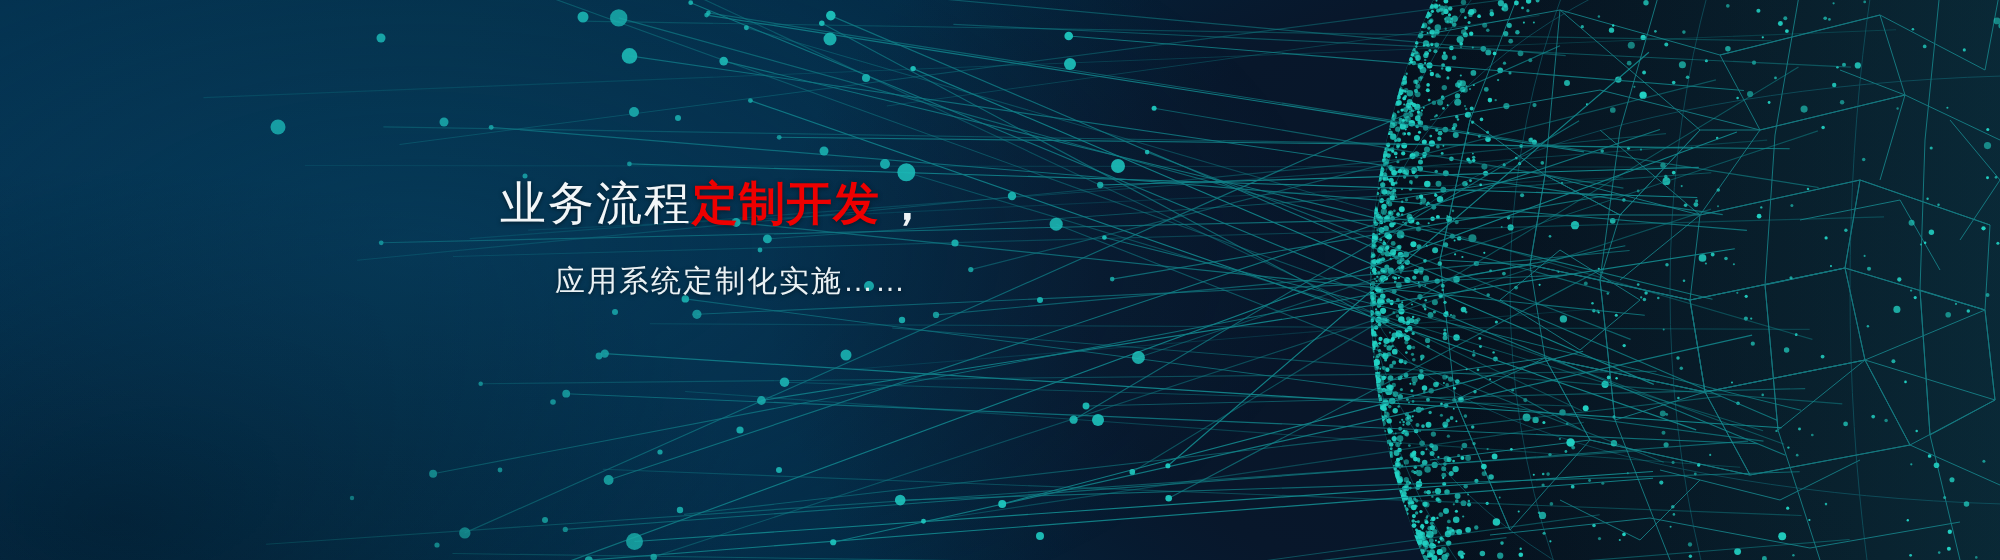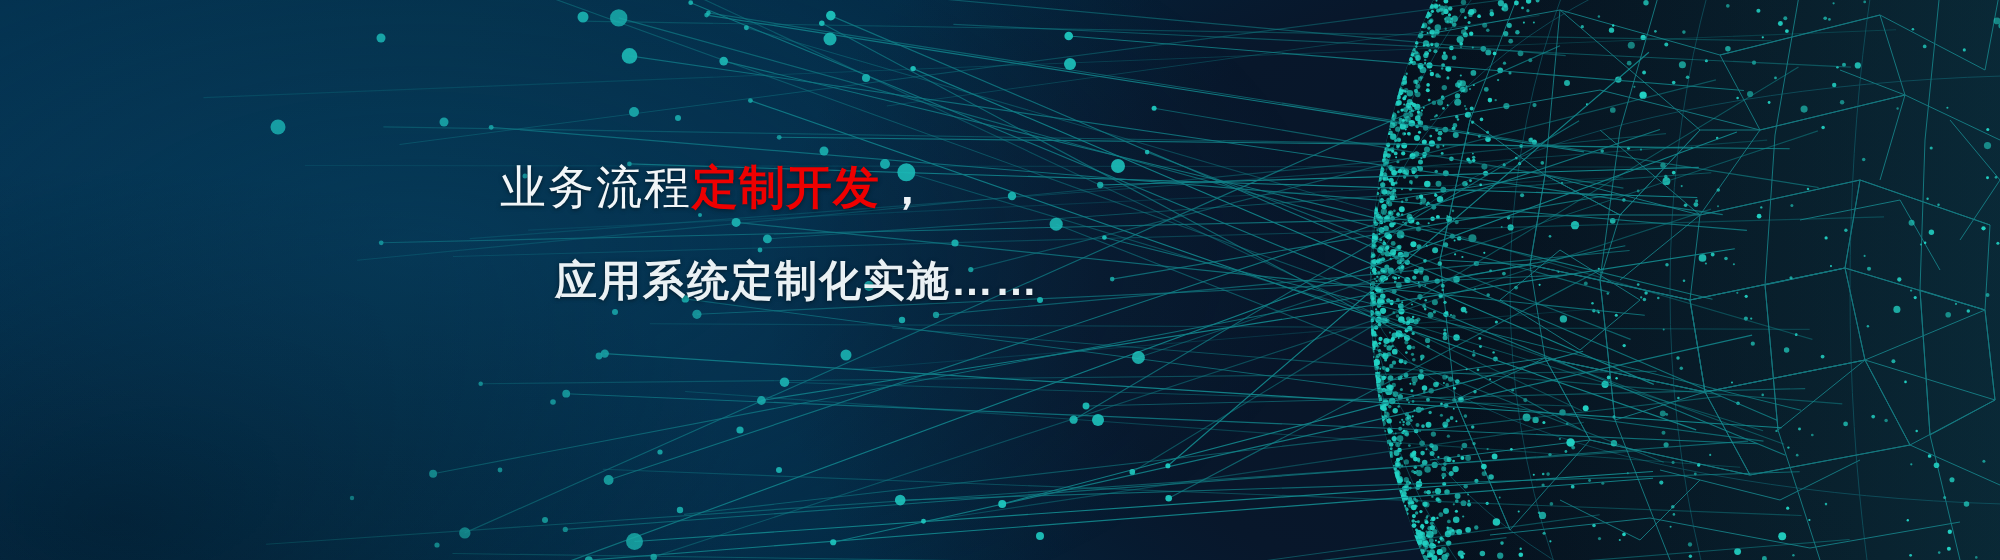--- a/index.html
+++ b/index.html
@@ -29,21 +29,21 @@
       radial-gradient(ellipse 900px 500px at 120px 520px, rgba(2,16,30,0.55) 0%, rgba(0,0,0,0) 70%);
     pointer-events:none;
   }
 
   
   .layer{position:absolute; inset:0; width:2000px; height:560px;}
 
   
   .text-block{
     position:absolute;
-    left:500px; top:160px;
+    left:500px; top:176px;
     width:760px;
     z-index:40;
     pointer-events:none;
   }
   .headline{
     font-size:46px;
     line-height:1.18;
     letter-spacing:2px;
     white-space:nowrap;
     font-family:"Liberation Sans","DejaVu Sans",sans-serif;
@@ -58,26 +58,26 @@
     font-weight:700;
     letter-spacing:1px;
     text-shadow:0 1px 5px rgba(0,0,0,.45);
   }
   .hl-comma{
     color:#eef3f6;
     font-weight:700;
     padding-left:4px;
   }
   .subline{
-    margin-top:39px;
+    margin-top:31px;
     padding-left:55px;
-    font-size:42px;
+    font-size:30px;
     letter-spacing:2px;
     color:#eaf1f4;
-    font-weight:700;
+    font-weight:400;
     white-space:nowrap;
     text-shadow:0 1px 4px rgba(0,0,0,.5);
   }
 </style>
 </head>
 <body>
 
 <div id="banner">
 
   <div class="bg-base"></div>

